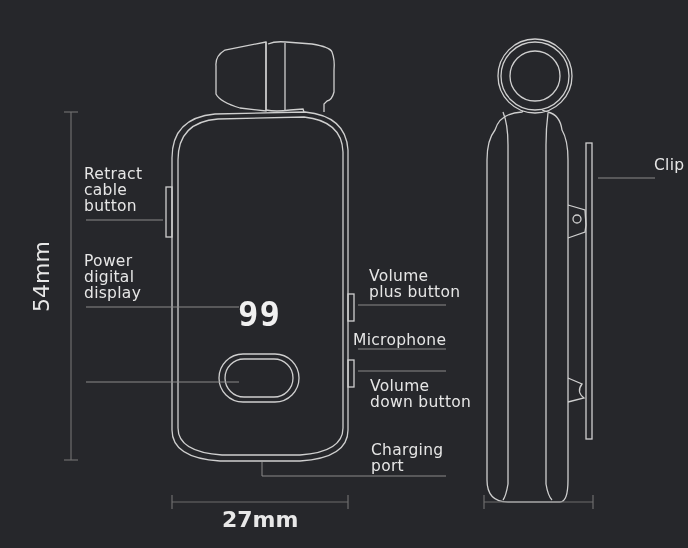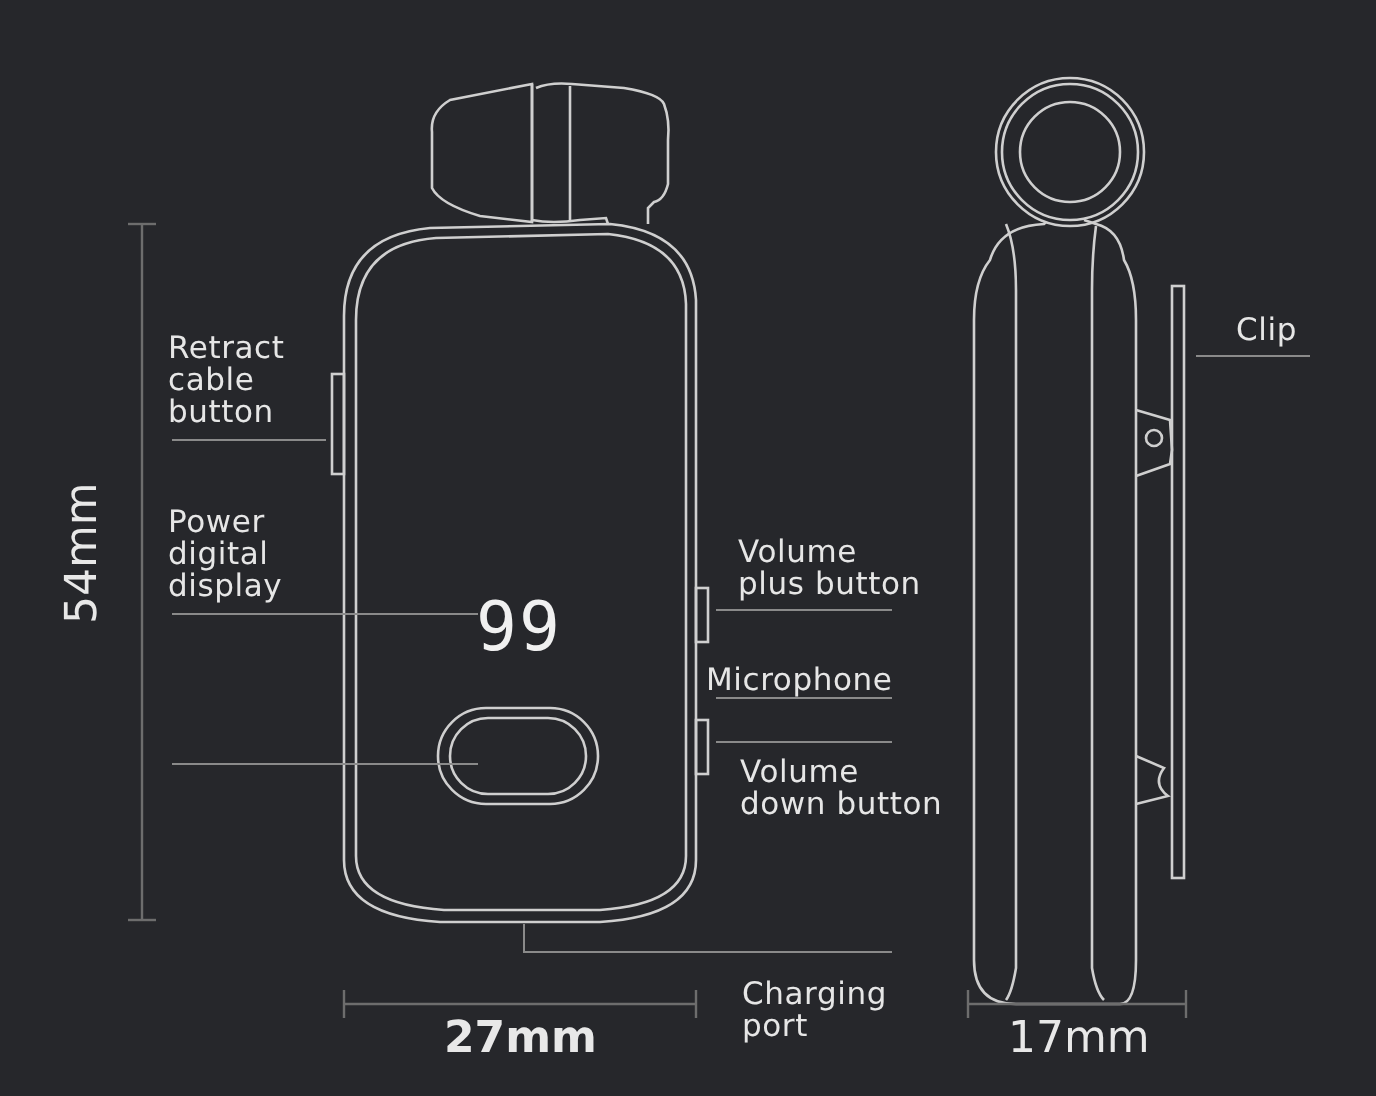--- a/index.html
+++ b/index.html
@@ -74,33 +74,32 @@
       <line x1="64" y1="460" x2="78" y2="460"></line>
       <line x1="172" y1="502" x2="348" y2="502"></line>
       <line x1="172" y1="495" x2="172" y2="509"></line>
       <line x1="348" y1="495" x2="348" y2="509"></line>
       <line x1="484" y1="502" x2="593" y2="502"></line>
       <line x1="484" y1="495" x2="484" y2="509"></line>
       <line x1="593" y1="495" x2="593" y2="509"></line>
     </g>
   </svg>
 
-  <div class="lbl" style="left:238px; top:296px; font-family:'DejaVu Sans Mono', monospace; font-size:34px; line-height:36px; font-weight:normal; color:#f0f0f0; letter-spacing:1px;">99</div>
+  <div class="lbl" style="left:238px; top:296px; font-family:'DejaVu Sans Mono', monospace; font-size:34px; line-height:36px; font-weight:bold; color:#f0f0f0; letter-spacing:1px;">99</div>
 
   <div class="lbl" style="left:84px; top:166px;">Retract
 cable
 button</div>
   <div class="lbl" style="left:84px; top:253px;">Power
 digital
 display</div>
   <div class="lbl" style="left:369px; top:268px;">Volume
 plus button</div>
   <div class="lbl" style="left:353px; top:332px;">Microphone</div>
   <div class="lbl" style="left:370px; top:378px;">Volume
 down button</div>
-  <div class="lbl" style="left:371px; top:442px;margin-top:47px;">Charging
+  <div class="lbl" style="left:371px; top:442px;">Charging
 port</div>
-  <div class="lbl" style="left:618px; top:157px;">Clip</div>
+  <div class="lbl" style="left:654px; top:157px;">Clip</div>
 
   <div class="dim dim-v" style="left:12px; top:270px; width:60px; text-align:center;">54mm</div>
   <div class="dim" style="left:222px; top:508px;font-weight:bold;">27mm</div>
-  <div class="dim" style="left:504px; top:508px;">17mm</div>
 </div>
 
 </body></html>

